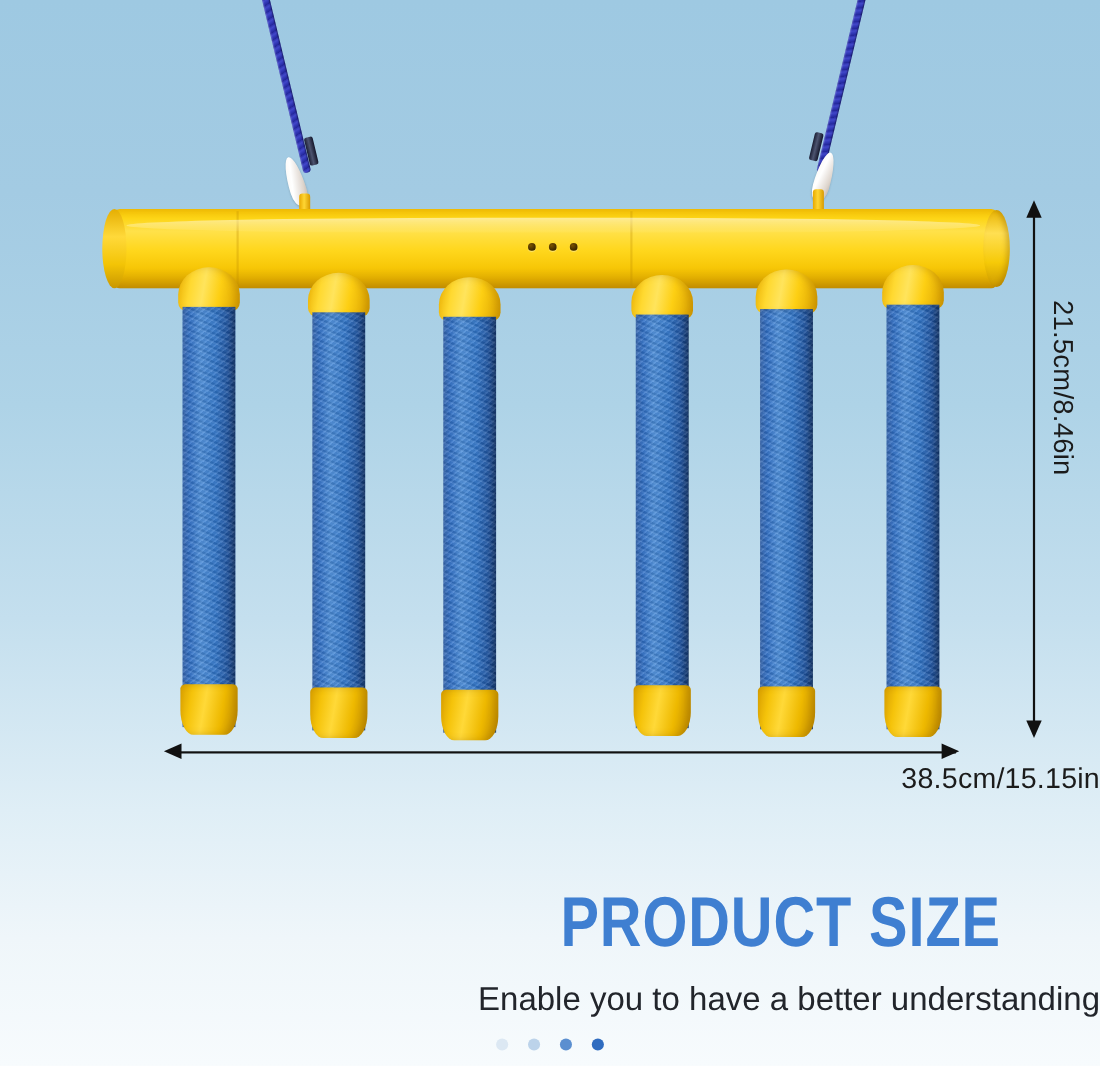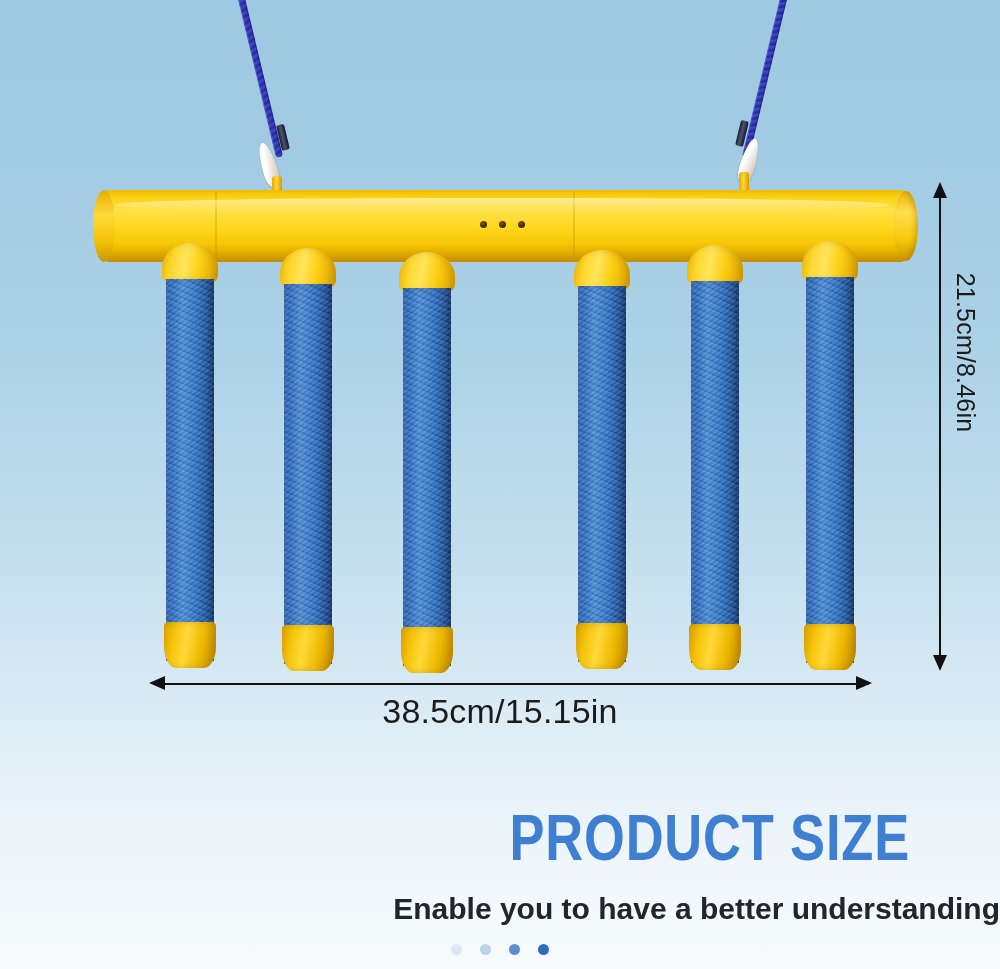--- a/index.html
+++ b/index.html
@@ -162,34 +162,34 @@
     position:absolute; top:676px;
     width:0; height:0;
     border-top:7px solid transparent;
     border-bottom:7px solid transparent;
   }
   .arrow-h.left  { left:149px; border-right:16px solid #111; }
   .arrow-h.right { left:856px; border-left:16px solid #111; }
 
   .dim-label-h {
     position:absolute; left:0; right:0; top:692px;
-    text-align:center;
-    font-size:34px; color:#1b1b1b; letter-spacing:.2px;
+    text-align:right;
+    font-size:26px; color:#1b1b1b; letter-spacing:.2px;
   }
 
   
   .caption { position:absolute; left:0; right:0; top:806px; text-align:right; }
   .title {
     font-size:64px; font-weight:bold; color:#3f7fd1;
     letter-spacing:1px; line-height:1;
     transform:scaleX(.82); transform-origin:center;
   }
   .subtitle {
     margin-top:22px;
-    font-size:30px; color:#22252b; font-weight:700;
+    font-size:30px; color:#22252b; font-weight:400;
   }
   .dots {
     position:absolute; left:0; right:0; top:944px;
     display:flex; justify-content:center; gap:18px;
   }
   .dot { width:11px; height:11px; border-radius:50%; }
 </style>
 </head>
 <body>
 

